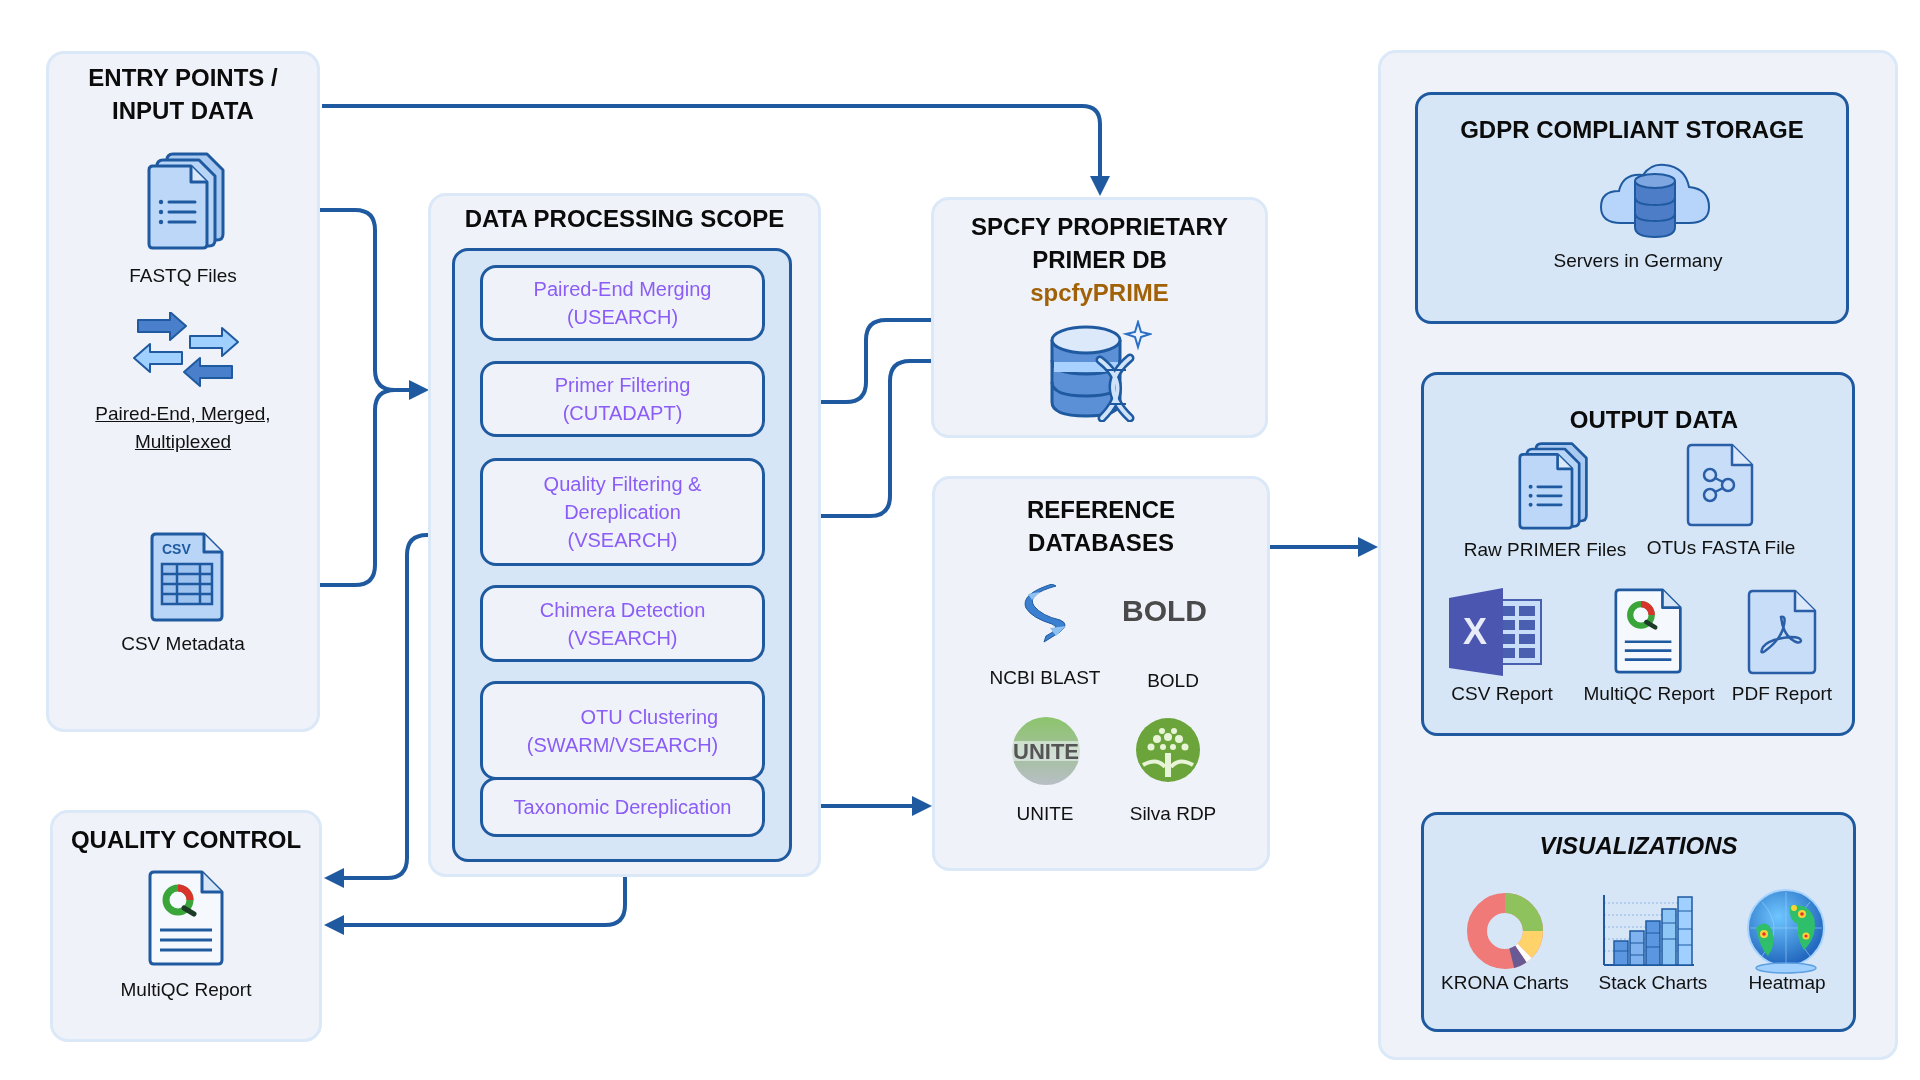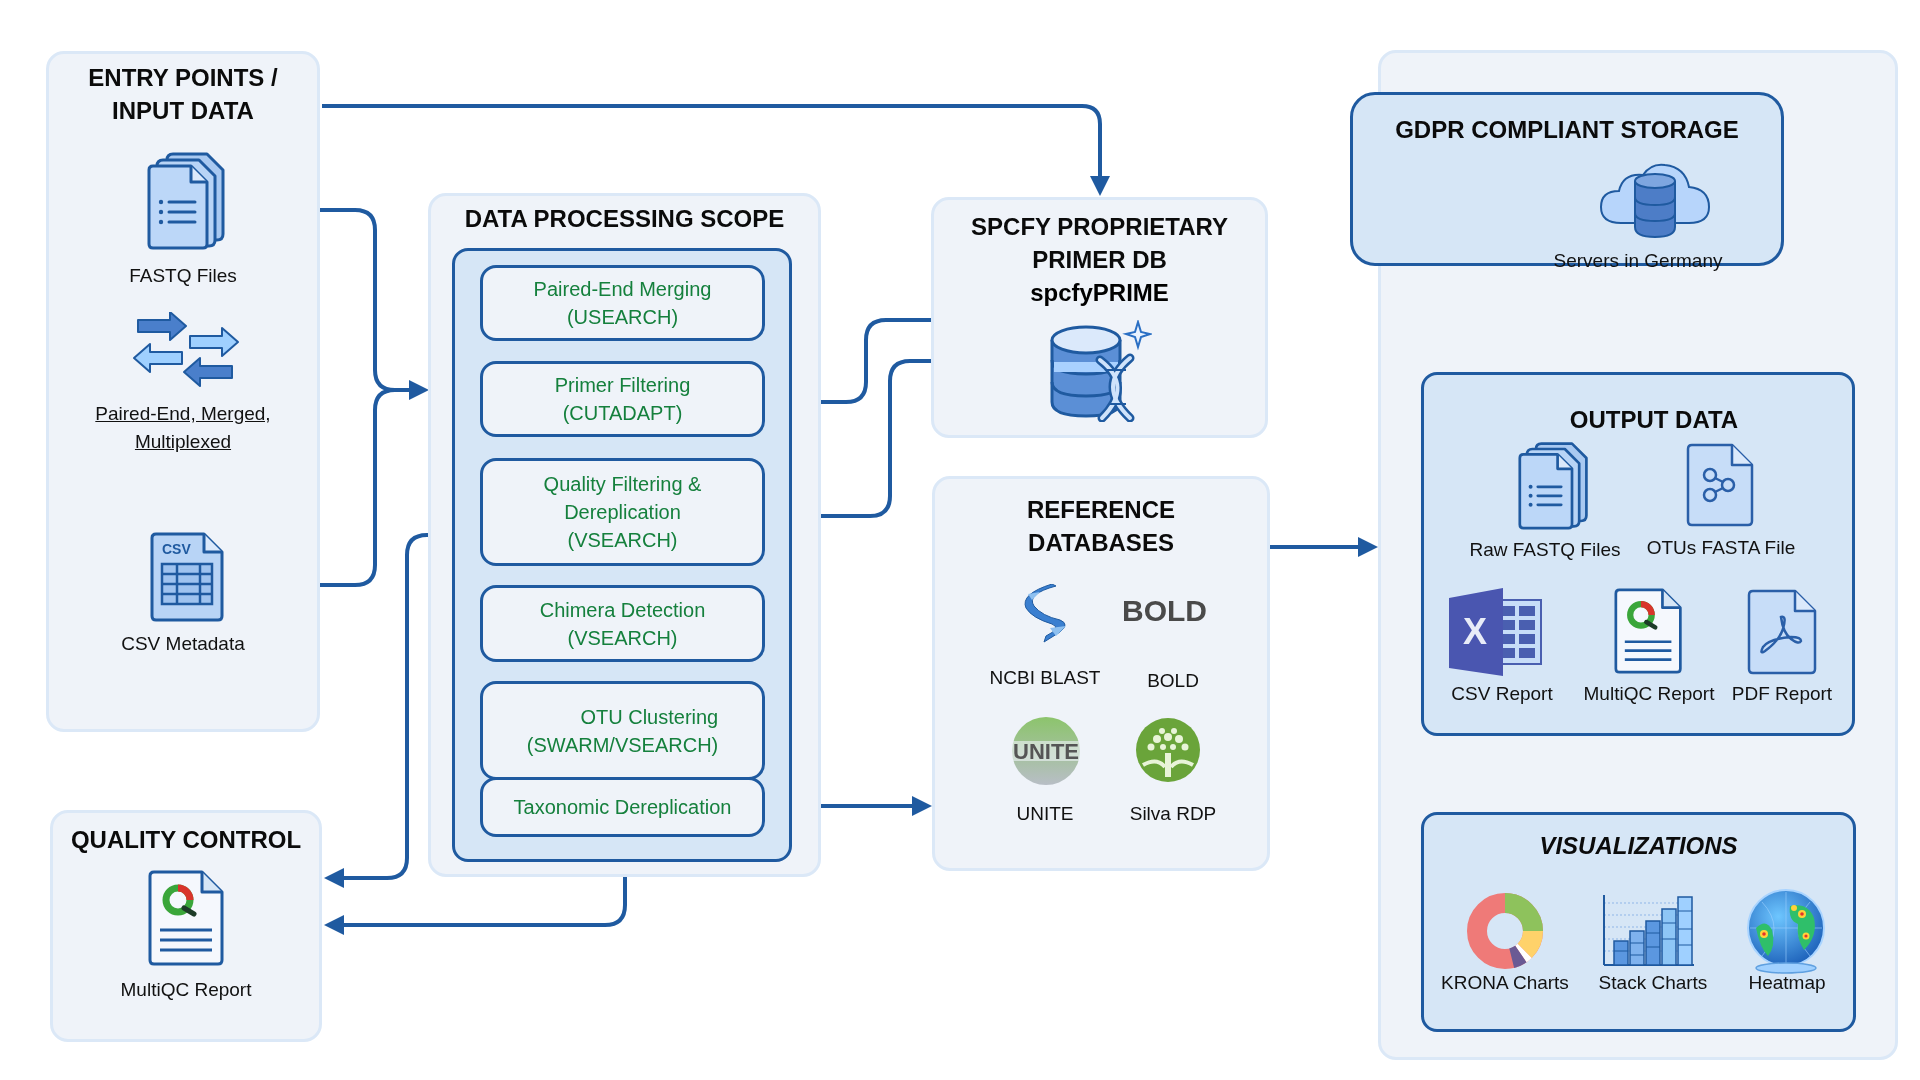--- a/index.html
+++ b/index.html
@@ -2,26 +2,26 @@
 <html><head>
 <meta charset="utf-8">
 <style>
   html, body { margin: 0; padding: 0; background: #ffffff; }
   body { width: 1920px; height: 1080px; position: relative; overflow: hidden;
          font-family: "Liberation Sans", "DejaVu Sans", sans-serif; color: #111; }
   .panel { position: absolute; background: #eff3f9; border: 3px solid #dbe8f7; border-radius: 18px; box-sizing: border-box; }
   .box { position: absolute; background: #d6e6f6; border: 3px solid #1f5aa0; border-radius: 16px; box-sizing: border-box; }
   .step { position: absolute; left: 480px; width: 285px; background: #eff3f9; border: 3px solid #1f5aa0; border-radius: 16px;
           box-sizing: border-box; display: flex; align-items: center; justify-content: center; text-align: center;
-          font-size: 20px; line-height: 28px; color: #15803d; }
+          font-size: 20px; line-height: 28px; color: #8b5cf6; }
   .title { position: absolute; font-weight: bold; font-size: 24px; line-height: 33px; text-align: center; color: #0b0b0b; }
   .label { position: absolute; font-size: 19px; line-height: 28px; text-align: center; color: #111; white-space: nowrap; }
   .icon { position: absolute; }
   svg.wires { position: absolute; left: 0; top: 0; }
-  .sub { color: #000000; }
+  .sub { color: #a16207; }
 </style>
 </head>
 <body>
 
 <svg class="wires" width="1920" height="1080">
   <defs>
     <marker id="ah" viewBox="0 0 10 10" refX="8" refY="5" markerWidth="5" markerHeight="5" orient="auto-start-reverse">
       <path d="M0,0 L10,5 L0,10 z" fill="#1f5aa0"></path>
     </marker>
   </defs>
@@ -223,21 +223,21 @@
       <circle cx="38" cy="30" r="3"></circle>
   </g>
   <path d="M30 36 H36 V60 H30 Z" fill="#e8f4d8"></path>
   <path d="M8 48 Q22 40 30 50 M58 48 Q44 40 36 50" stroke="#e8f4d8" stroke-width="4" fill="none"></path>
 </svg>
 <div class="label" style="left:980px;width:130px;top:800px;">UNITE</div>
 <div class="label" style="left:1108px;width:130px;top:800px;">Silva RDP</div>
 
 <div class="panel" style="left:1378px;top:50px;width:520px;height:1010px;"></div>
 
-<div class="box" style="left:1350px;top:92px;width:434px;height:174px;border-radius:25px;">
+<div class="box" style="left:1415px;top:92px;width:434px;height:232px;">
   <div class="title" style="left:0;top:18px;width:428px;">GDPR COMPLIANT STORAGE</div>
 </div>
 <svg class="icon" style="left:1599px;top:163px;" width="112" height="76" viewBox="0 0 112 76">
   <path d="M22 60 Q2 60 2 44 Q2 28 20 28 Q24 10 44 12 Q52 0 66 2 Q86 4 90 24 Q110 26 110 44 Q110 60 90 60 Z" fill="#b7d5fb" stroke="#1f5aa0" stroke-width="2"></path>
   <g stroke="#1f5aa0" stroke-width="2">
     <path d="M36 18 V64 Q36 74 56 74 Q76 74 76 64 V18" fill="#4d7dc7"></path>
     <path d="M36 34 Q36 42 56 42 Q76 42 76 34" fill="none"></path>
     <path d="M36 50 Q36 58 56 58 Q76 58 76 50" fill="none"></path>
     <ellipse cx="56" cy="18" rx="20" ry="7" fill="#7ea6e0"></ellipse>
   </g>
@@ -269,21 +269,21 @@
   <path d="M6 2 H46 L66 22 V78 Q66 82 62 82 H6 Q2 82 2 78 V6 Q2 2 6 2 Z" fill="#c7ddf8" stroke="#2a5fa8" stroke-width="2.5" stroke-linejoin="round"></path>
   <path d="M46 2 V22 H66" fill="#dbe9fb" stroke="#2a5fa8" stroke-width="2.5" stroke-linejoin="round"></path>
   <g fill="none" stroke="#2a5fa8" stroke-width="2.5">
     <circle cx="24" cy="32" r="6"></circle>
       <circle cx="42" cy="42" r="6"></circle>
       <circle cx="24" cy="52" r="6"></circle>
     <line x1="29" y1="35" x2="37" y2="39"></line>
       <line x1="29" y1="49" x2="37" y2="45"></line>
   </g>
 </svg>
-<div class="label" style="left:1460px;width:170px;top:536px;">Raw FASTQ Files</div>
+<div class="label" style="left:1460px;width:170px;top:536px;">Raw PRIMER Files</div>
 <div class="label" style="left:1636px;width:170px;top:534px;">OTUs FASTA File</div>
 
 <svg class="icon" style="left:1447px;top:588px;" width="96" height="88" viewBox="0 0 96 88">
   <rect x="46" y="12" width="48" height="64" fill="#c7ddf8" stroke="#4a5fb0" stroke-width="2"></rect>
   <g fill="#4a5fb0">
     <rect x="52" y="18" width="16" height="10"></rect>
       <rect x="72" y="18" width="16" height="10"></rect>
     <rect x="52" y="32" width="16" height="10"></rect>
       <rect x="72" y="32" width="16" height="10"></rect>
     <rect x="52" y="46" width="16" height="10"></rect>

